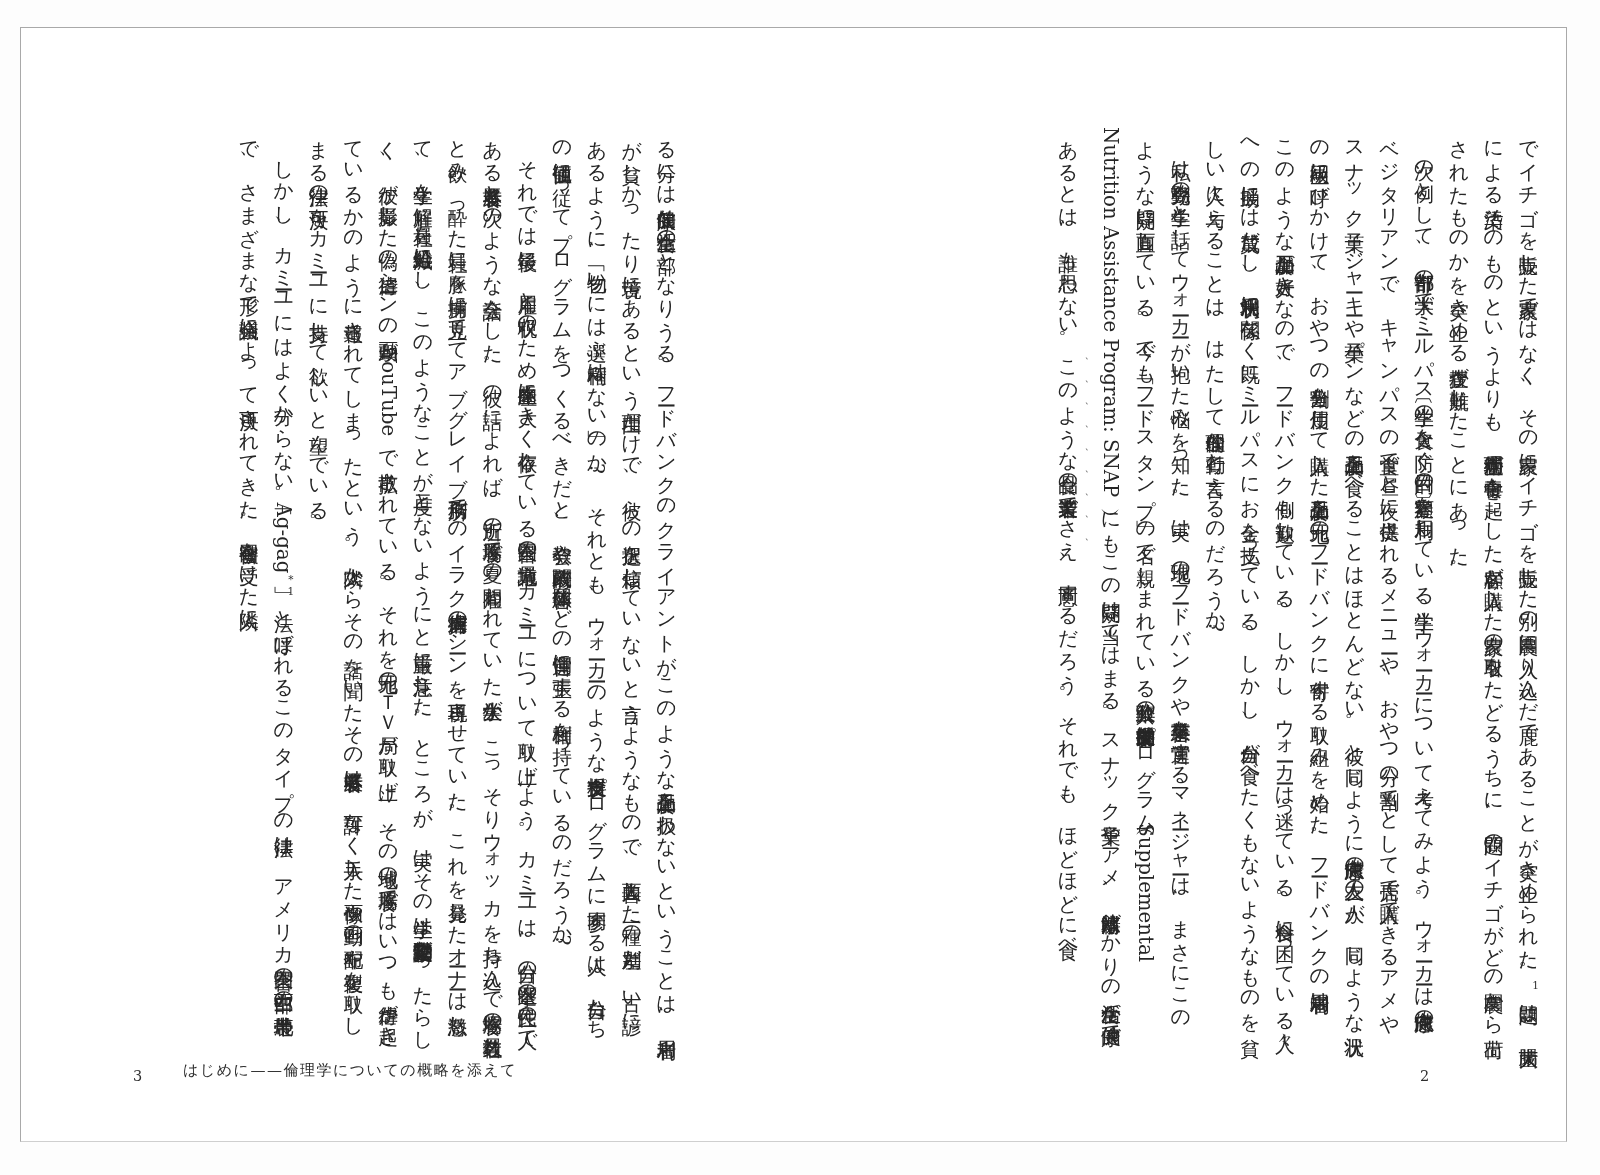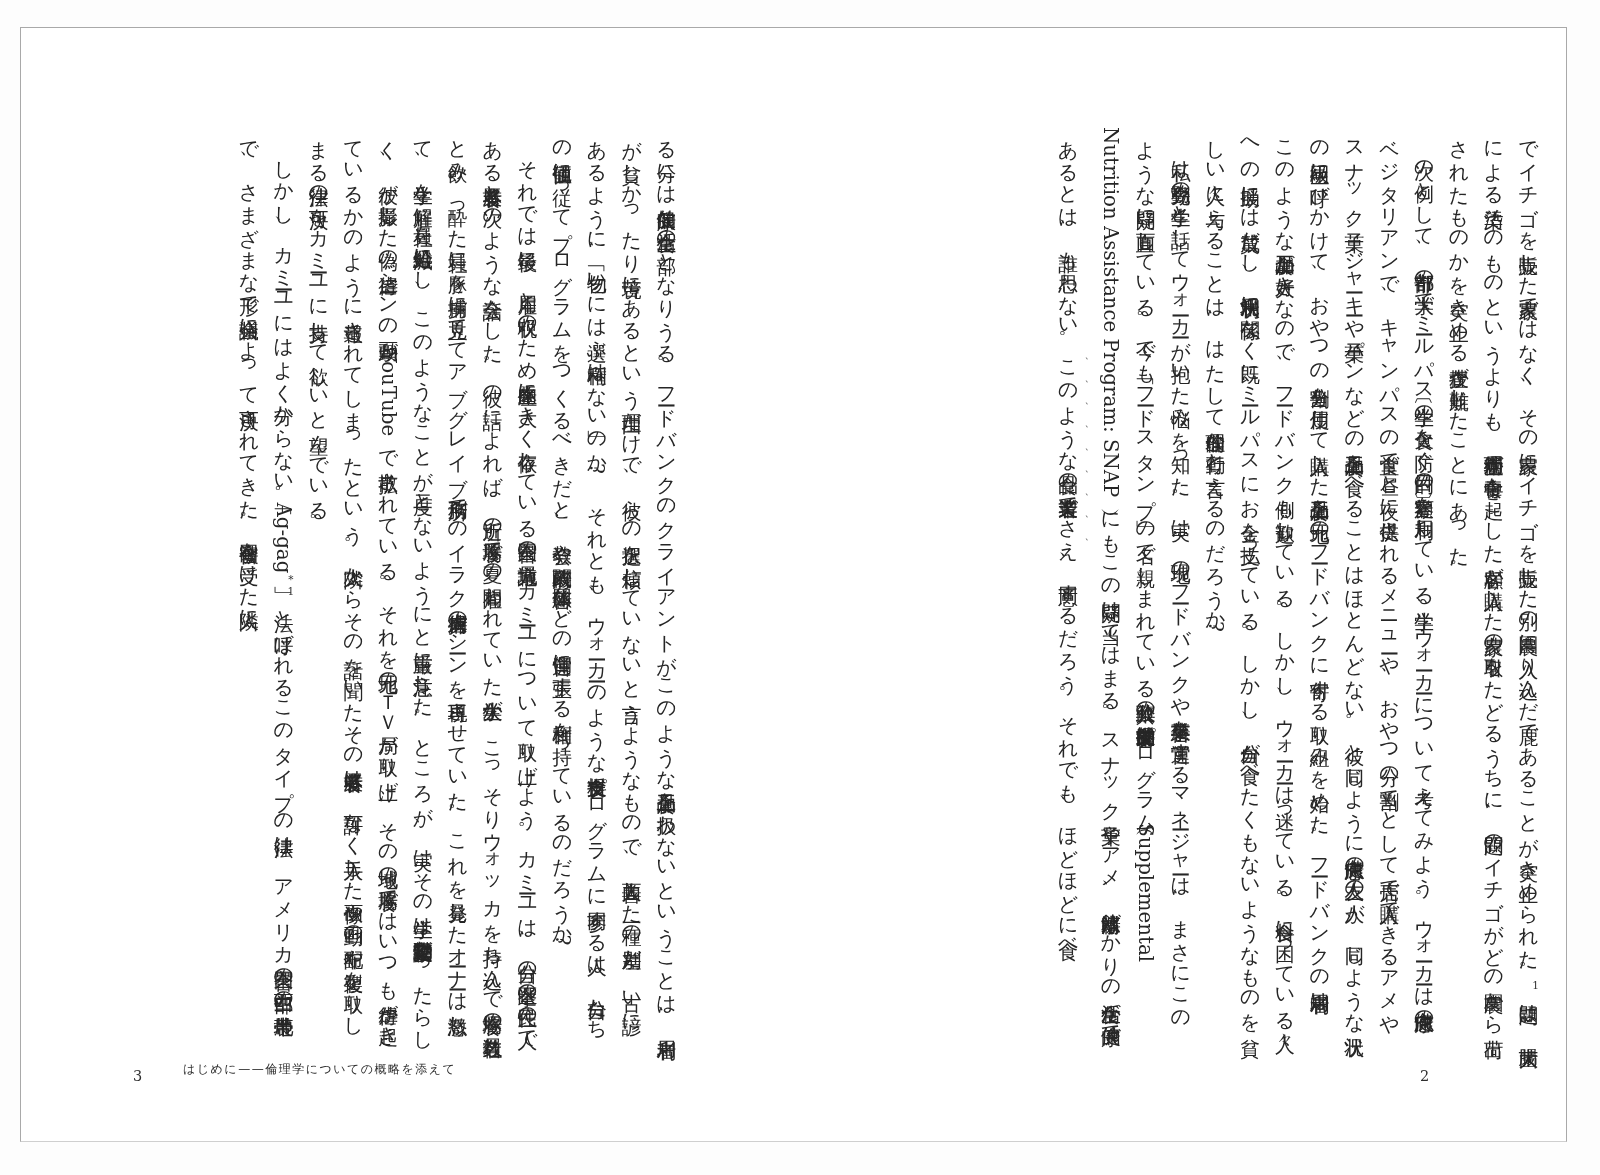--- a/index.html
+++ b/index.html
@@ -44,21 +44,21 @@
     -webkit-text-emphasis-position:over right;
     text-emphasis-position:over right;
   }
   .footer{
     position:absolute;
     color:#2e2e2e;
     white-space:nowrap;
   }
   .footer-num{ font-size:14.5px; }
   .footer-left-num{ left:133px; top:1068px; }
-  .footer-head{ left:183px; top:1061px; font-size:12px; letter-spacing:1.5px; }
+  .footer-head{ left:183px; top:1061px; font-size:15px; letter-spacing:1.5px; }
   .footer-right-num{ left:1420px; top:1068px; }
 </style>
 </head>
 <body>
 
 <div class="sheet"></div>
 
 <div class="vtext right-text">
     <p class="para"><span>でイチゴを販売した農家ではなく、その農家にイチゴを販売した別の農園に入り込んだ鹿であることが突き止められた。</span><span class="fn">1</span><span>問題は、大腸菌による汚染そのものというよりも、衛生管理局が食中毒を起こした顧客が購入した農家の取引をたどるうちに、問題のイチゴがどの農園から出荷されたものかを突き止める捜査が難航したことにあった。</span></p>
     <p class="para"><span>　次の例として、都市部の大学でミールパス〔学生の欠食を防ぐ目的の定額券〕を利用している学生、ウォーカーについて考えてみよう。ウォーカーは健康志向のベジタリアンで、キャンパスの食堂で昼と夜に提供されるメニューや、おやつ分の割当てとして売店で購入できるアメやスナック菓子、ジャーキーや菓子パンなどの加工食品を食べることはほとんどない。彼と同じように健康志向の友人の一人が、同じような状況の同級生に呼びかけて、おやつの割当分を使用して購入した加工食品を地元のフードバンクに寄付する取り組みを始めた。フードバンクの利用者は、このような加工食品が大好きなので、フードバンク側も歓迎している。しかし、ウォーカーは迷っている。食料に困っている人々への援助には賛成だし、利用状況に関係なく既にミールパスにお金を支払っている。しかし、自分が食べたくもないようなものを貧しい人々に与えることは、はたして倫理的な行動と言えるのだろうか?</span></p>

